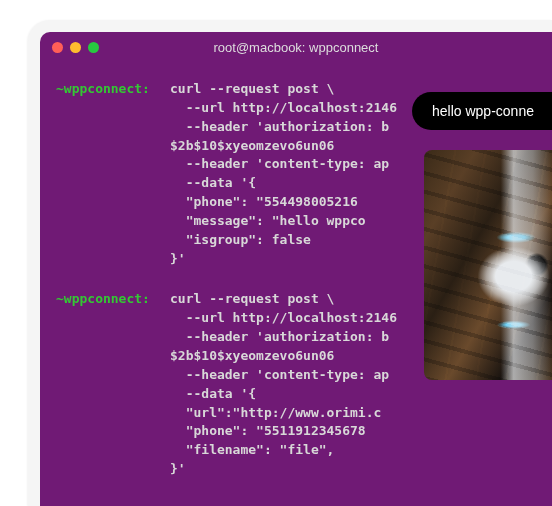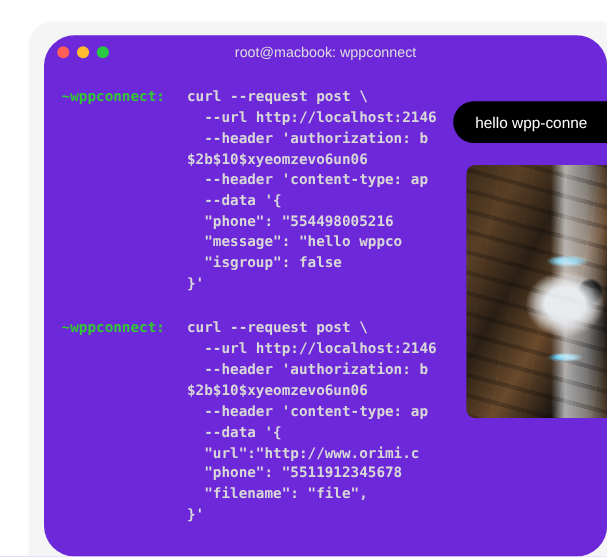--- a/index.html
+++ b/index.html
@@ -21,24 +21,23 @@
     border-top-left-radius: 22px;
     padding: 12px 0 0 12px;
     box-shadow: -1px 0 2px rgba(0,0,0,0.05);
   }
   .terminal {
     position: absolute;
     top: 12px;
     left: 12px;
     right: 0;
     bottom: 0;
-    background: #6d28d9;
+    background: #701a75;
     border-top-left-radius: 10px;
     overflow: hidden;
-    border-radius: 28px;
   }
   .titlebar {
     height: 30px;
     display: flex;
     align-items: center;
     position: relative;
     padding: 0 12px;
   }
   .dots {
     display: flex;

